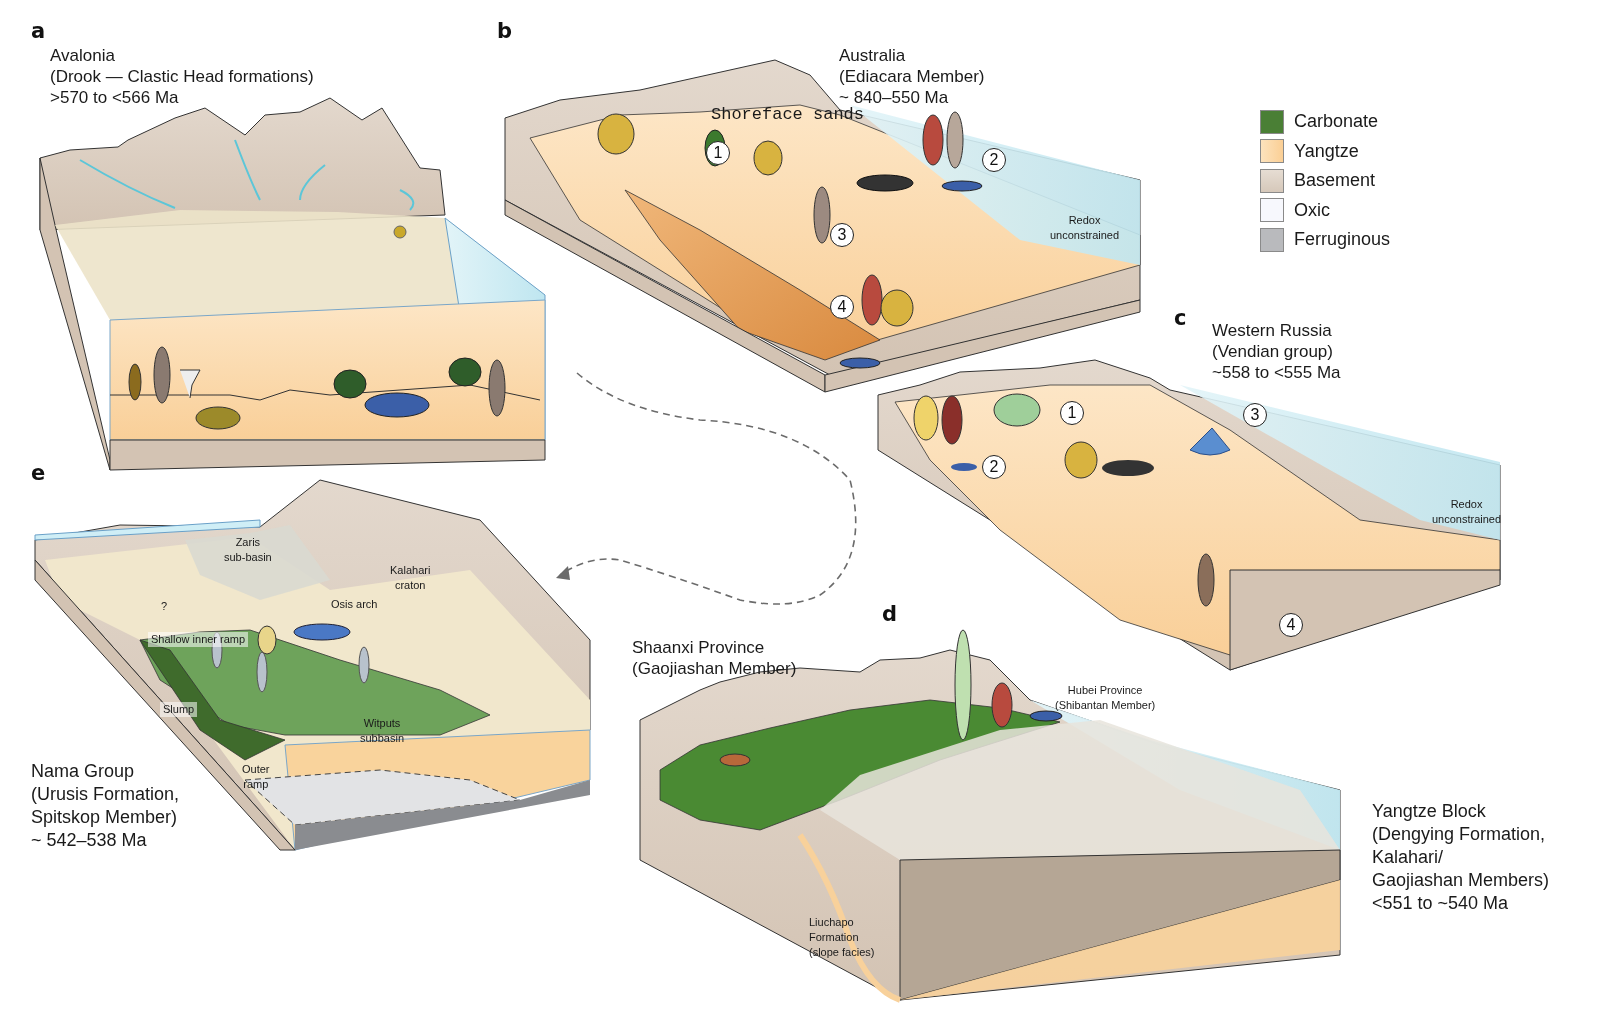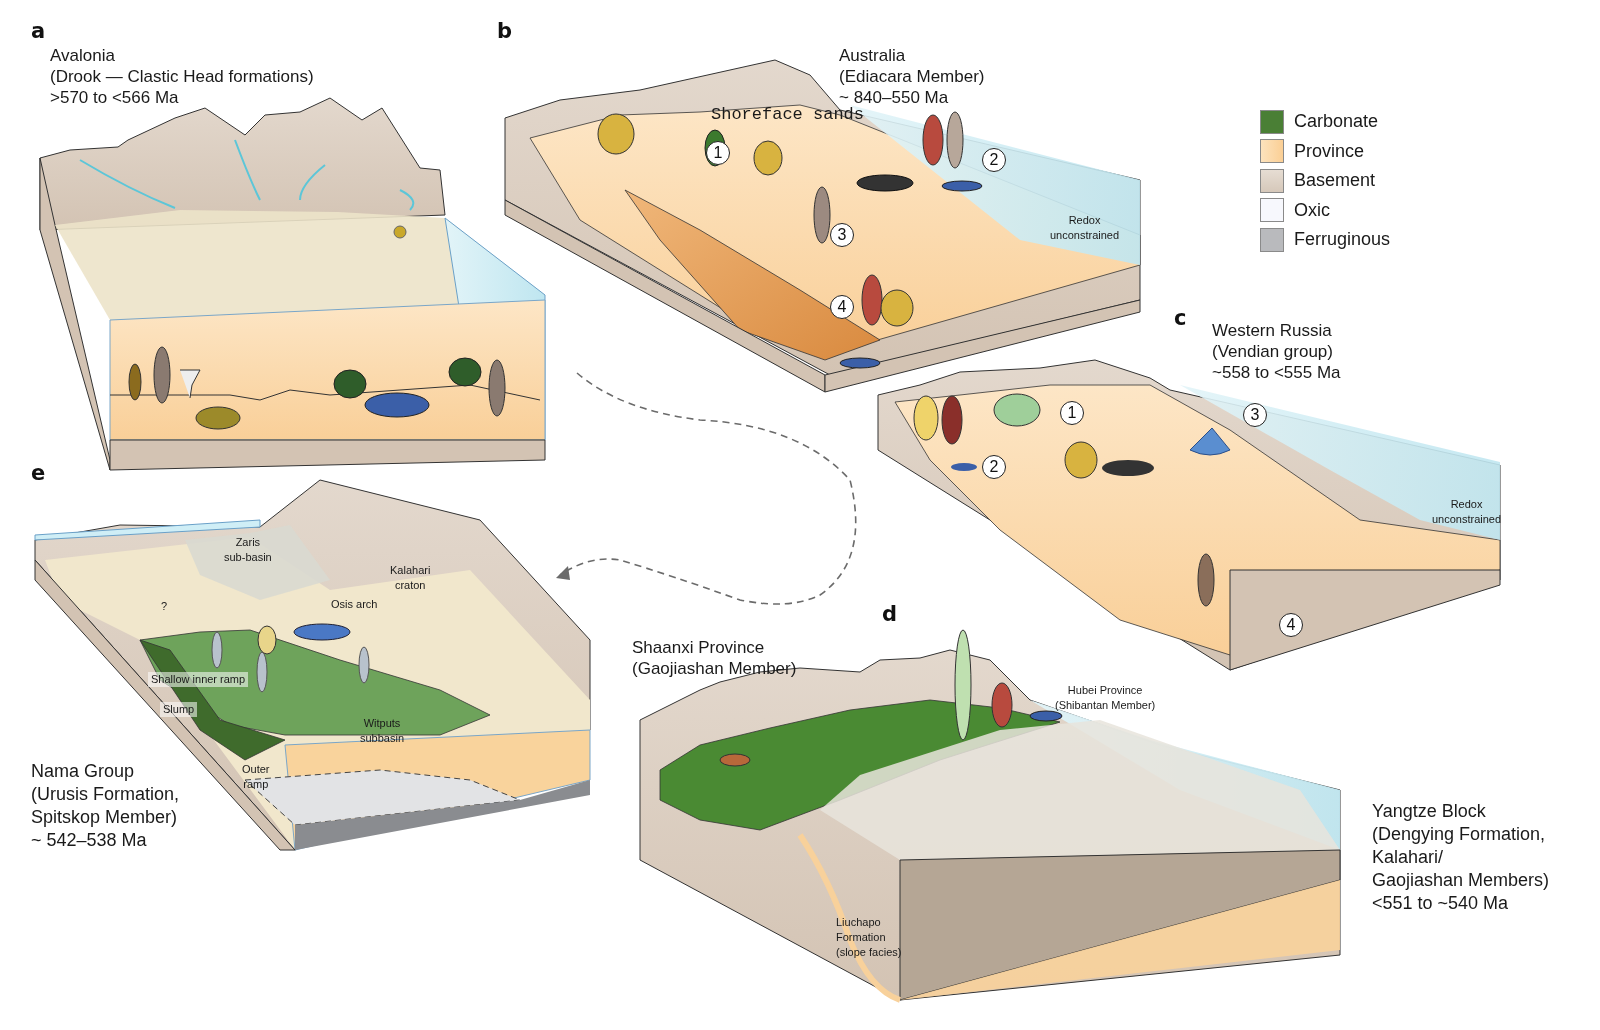--- a/index.html
+++ b/index.html
@@ -170,21 +170,21 @@
 </div>
 
 <div class="site-label" style="left:1372px;top:800px;font-size:18px;line-height:23px;">
   <div>Yangtze Block</div>
   <div>(Dengying Formation,</div>
   <div>Kalahari/</div>
   <div>Gaojiashan Members)</div>
   <div>&lt;551 to ~540 Ma</div>
 </div>
 
-<div class="small-label left" style="left:809px;top:915px;margin-left:27px;">
+<div class="small-label left" style="left:809px;top:915px;">
   <div>Liuchapo</div>
   <div>Formation</div>
   <div>(slope facies)</div>
 </div>
 
 <div class="site-label" style="left:31px;top:760px;font-size:18px;line-height:23px;">
   <div>Nama Group</div>
   <div>(Urusis Formation,</div>
   <div>Spitskop Member)</div>
   <div>~ 542–538 Ma</div>
@@ -211,40 +211,40 @@
 
 <div class="small-label" style="left:224px;top:535px;">
   <div>Zaris</div>
   <div>sub-basin</div>
 </div>
 <div class="small-label" style="left:390px;top:563px;">
   <div>Kalahari</div>
   <div>craton</div>
 </div>
 <div class="small-label left" style="left:331px;top:597px;">Osis arch</div>
-<div class="small-label left tag-bg" style="left:148px;top:632px;margin-top:40px;">Shallow inner ramp</div>
+<div class="small-label left tag-bg" style="left:148px;top:632px;">Shallow inner ramp</div>
 <div class="small-label left tag-bg" style="left:160px;top:702px;">Slump</div>
 <div class="small-label" style="left:360px;top:716px;">
   <div>Witputs</div>
   <div>subbasin</div>
 </div>
 <div class="small-label" style="left:242px;top:762px;">
   <div>Outer</div>
   <div>ramp</div>
 </div>
 <div class="small-label" style="left:161px;top:599px;font-size:11px;">?</div>
 
 <div class="legend">
   <div class="legend-row">
     <div class="legend-swatch" style="background:#4a7f35;"></div>
     <div class="legend-label">Carbonate</div>
   </div>
   <div class="legend-row">
     <div class="legend-swatch" style="background:linear-gradient(90deg,#fde3bd,#fbcf95);"></div>
-    <div class="legend-label">Province</div>
+    <div class="legend-label">Yangtze</div>
   </div>
   <div class="legend-row">
     <div class="legend-swatch" style="background:linear-gradient(180deg,#e6ddd3,#d6c8ba);"></div>
     <div class="legend-label">Basement</div>
   </div>
   <div class="legend-row">
     <div class="legend-swatch" style="background:#f7f8fd;"></div>
     <div class="legend-label">Oxic</div>
   </div>
   <div class="legend-row">

